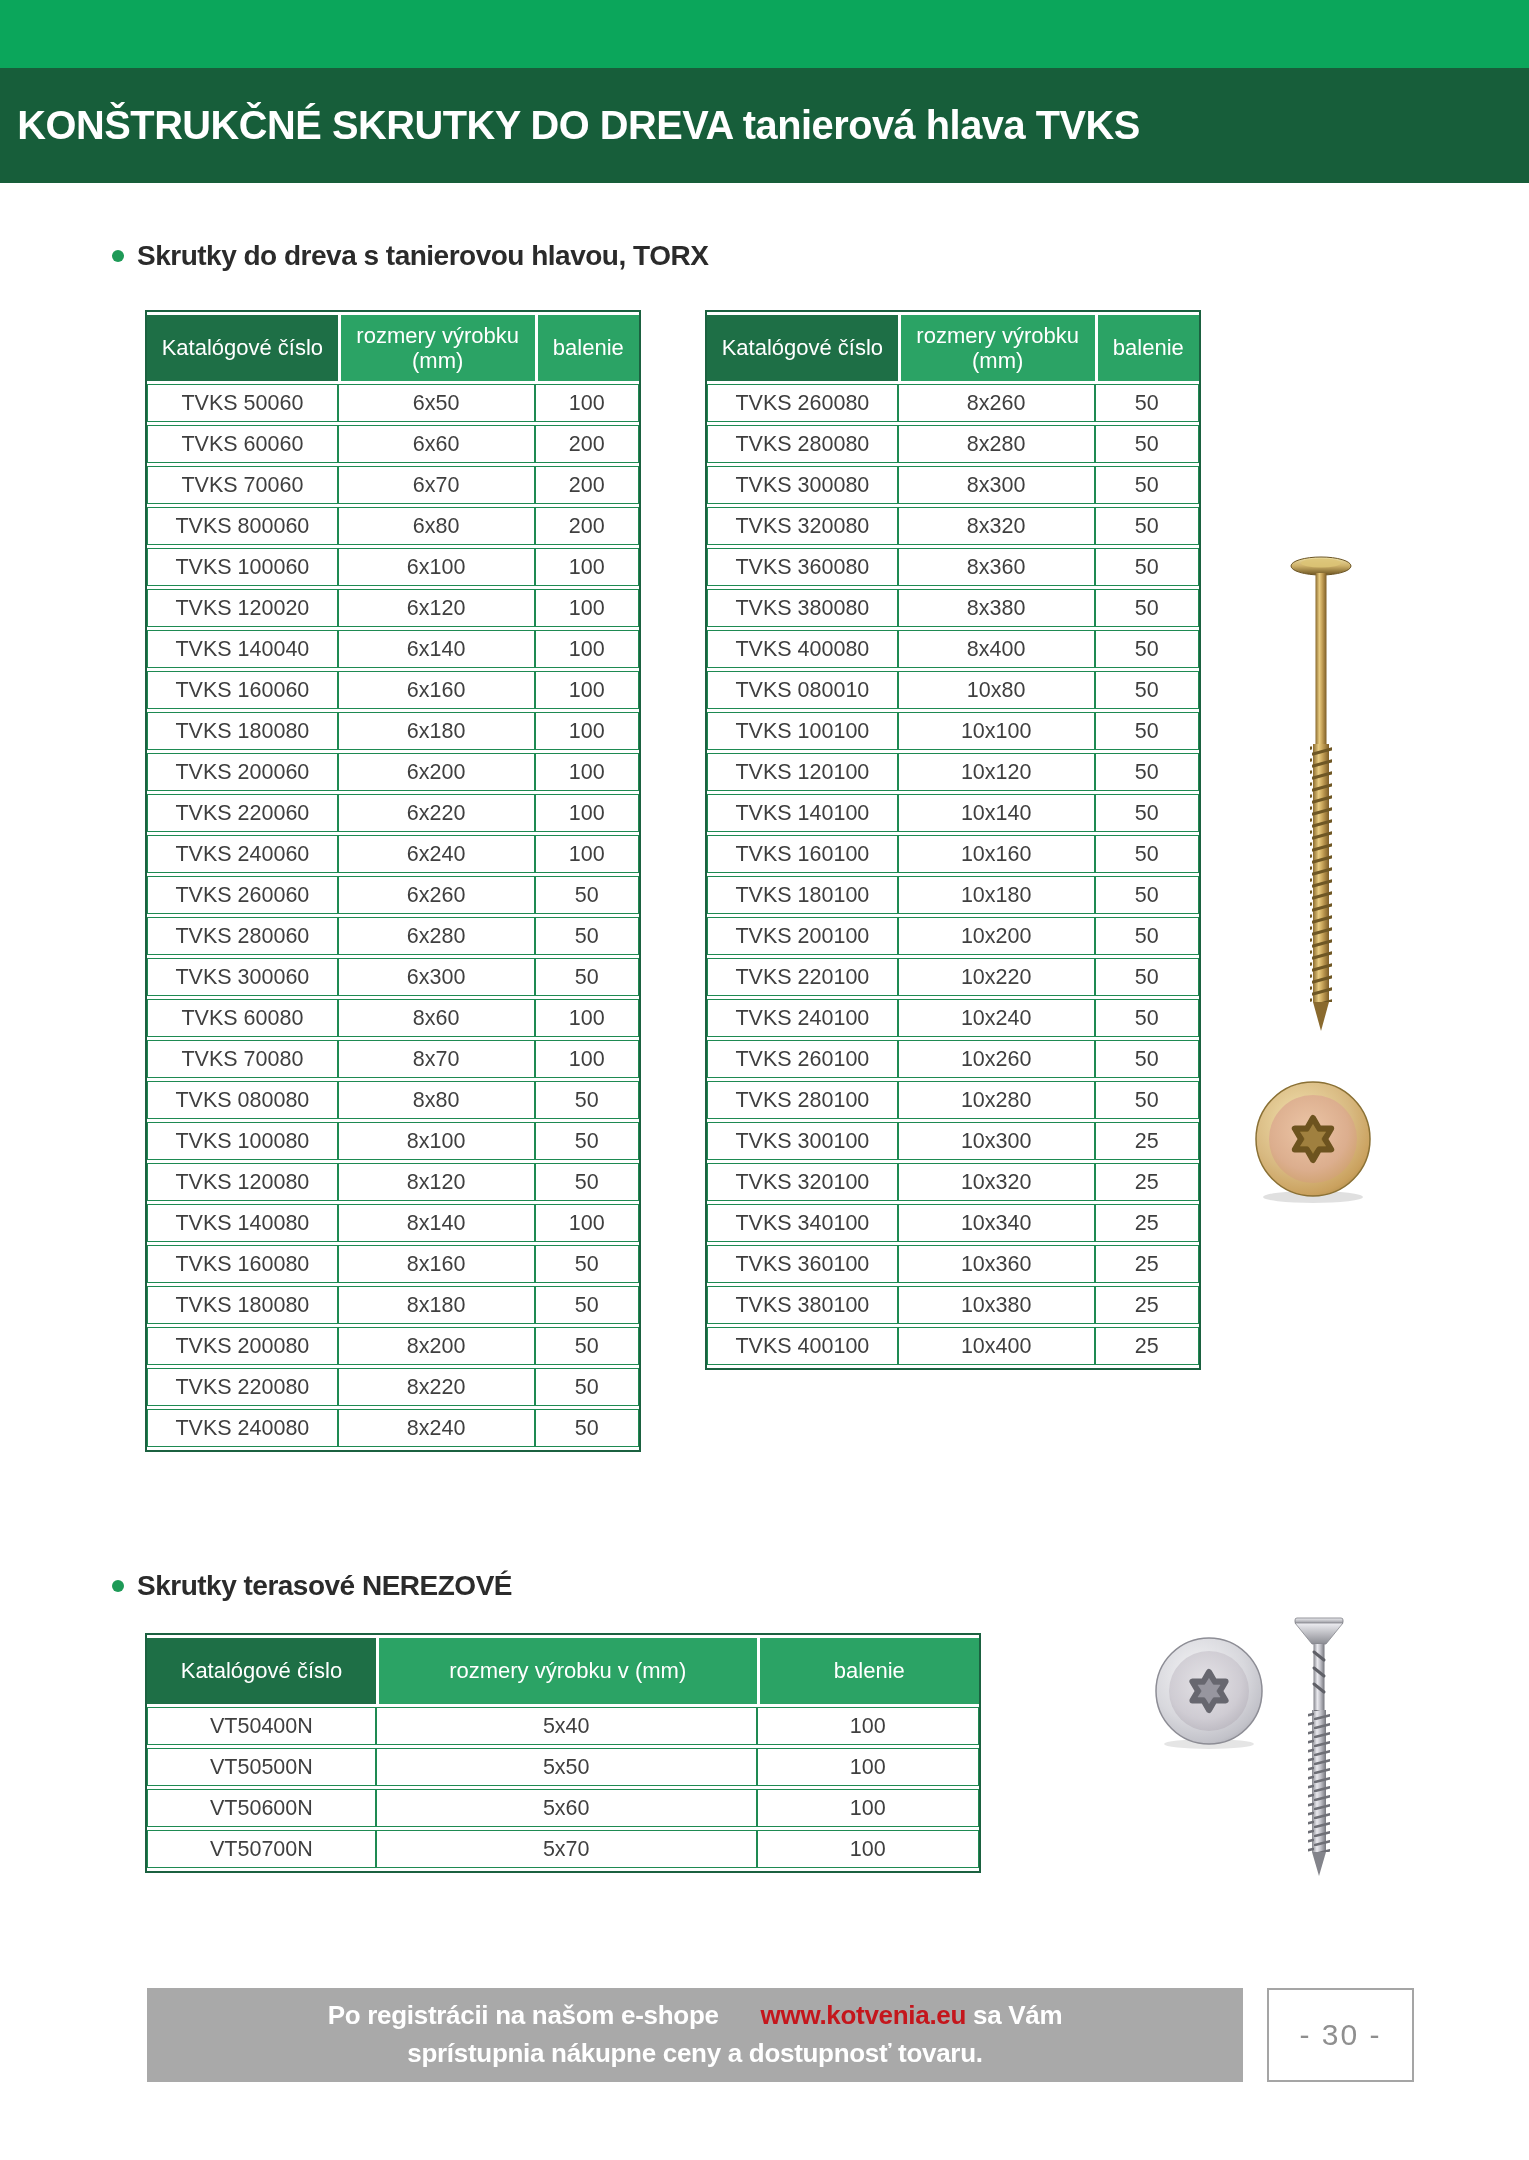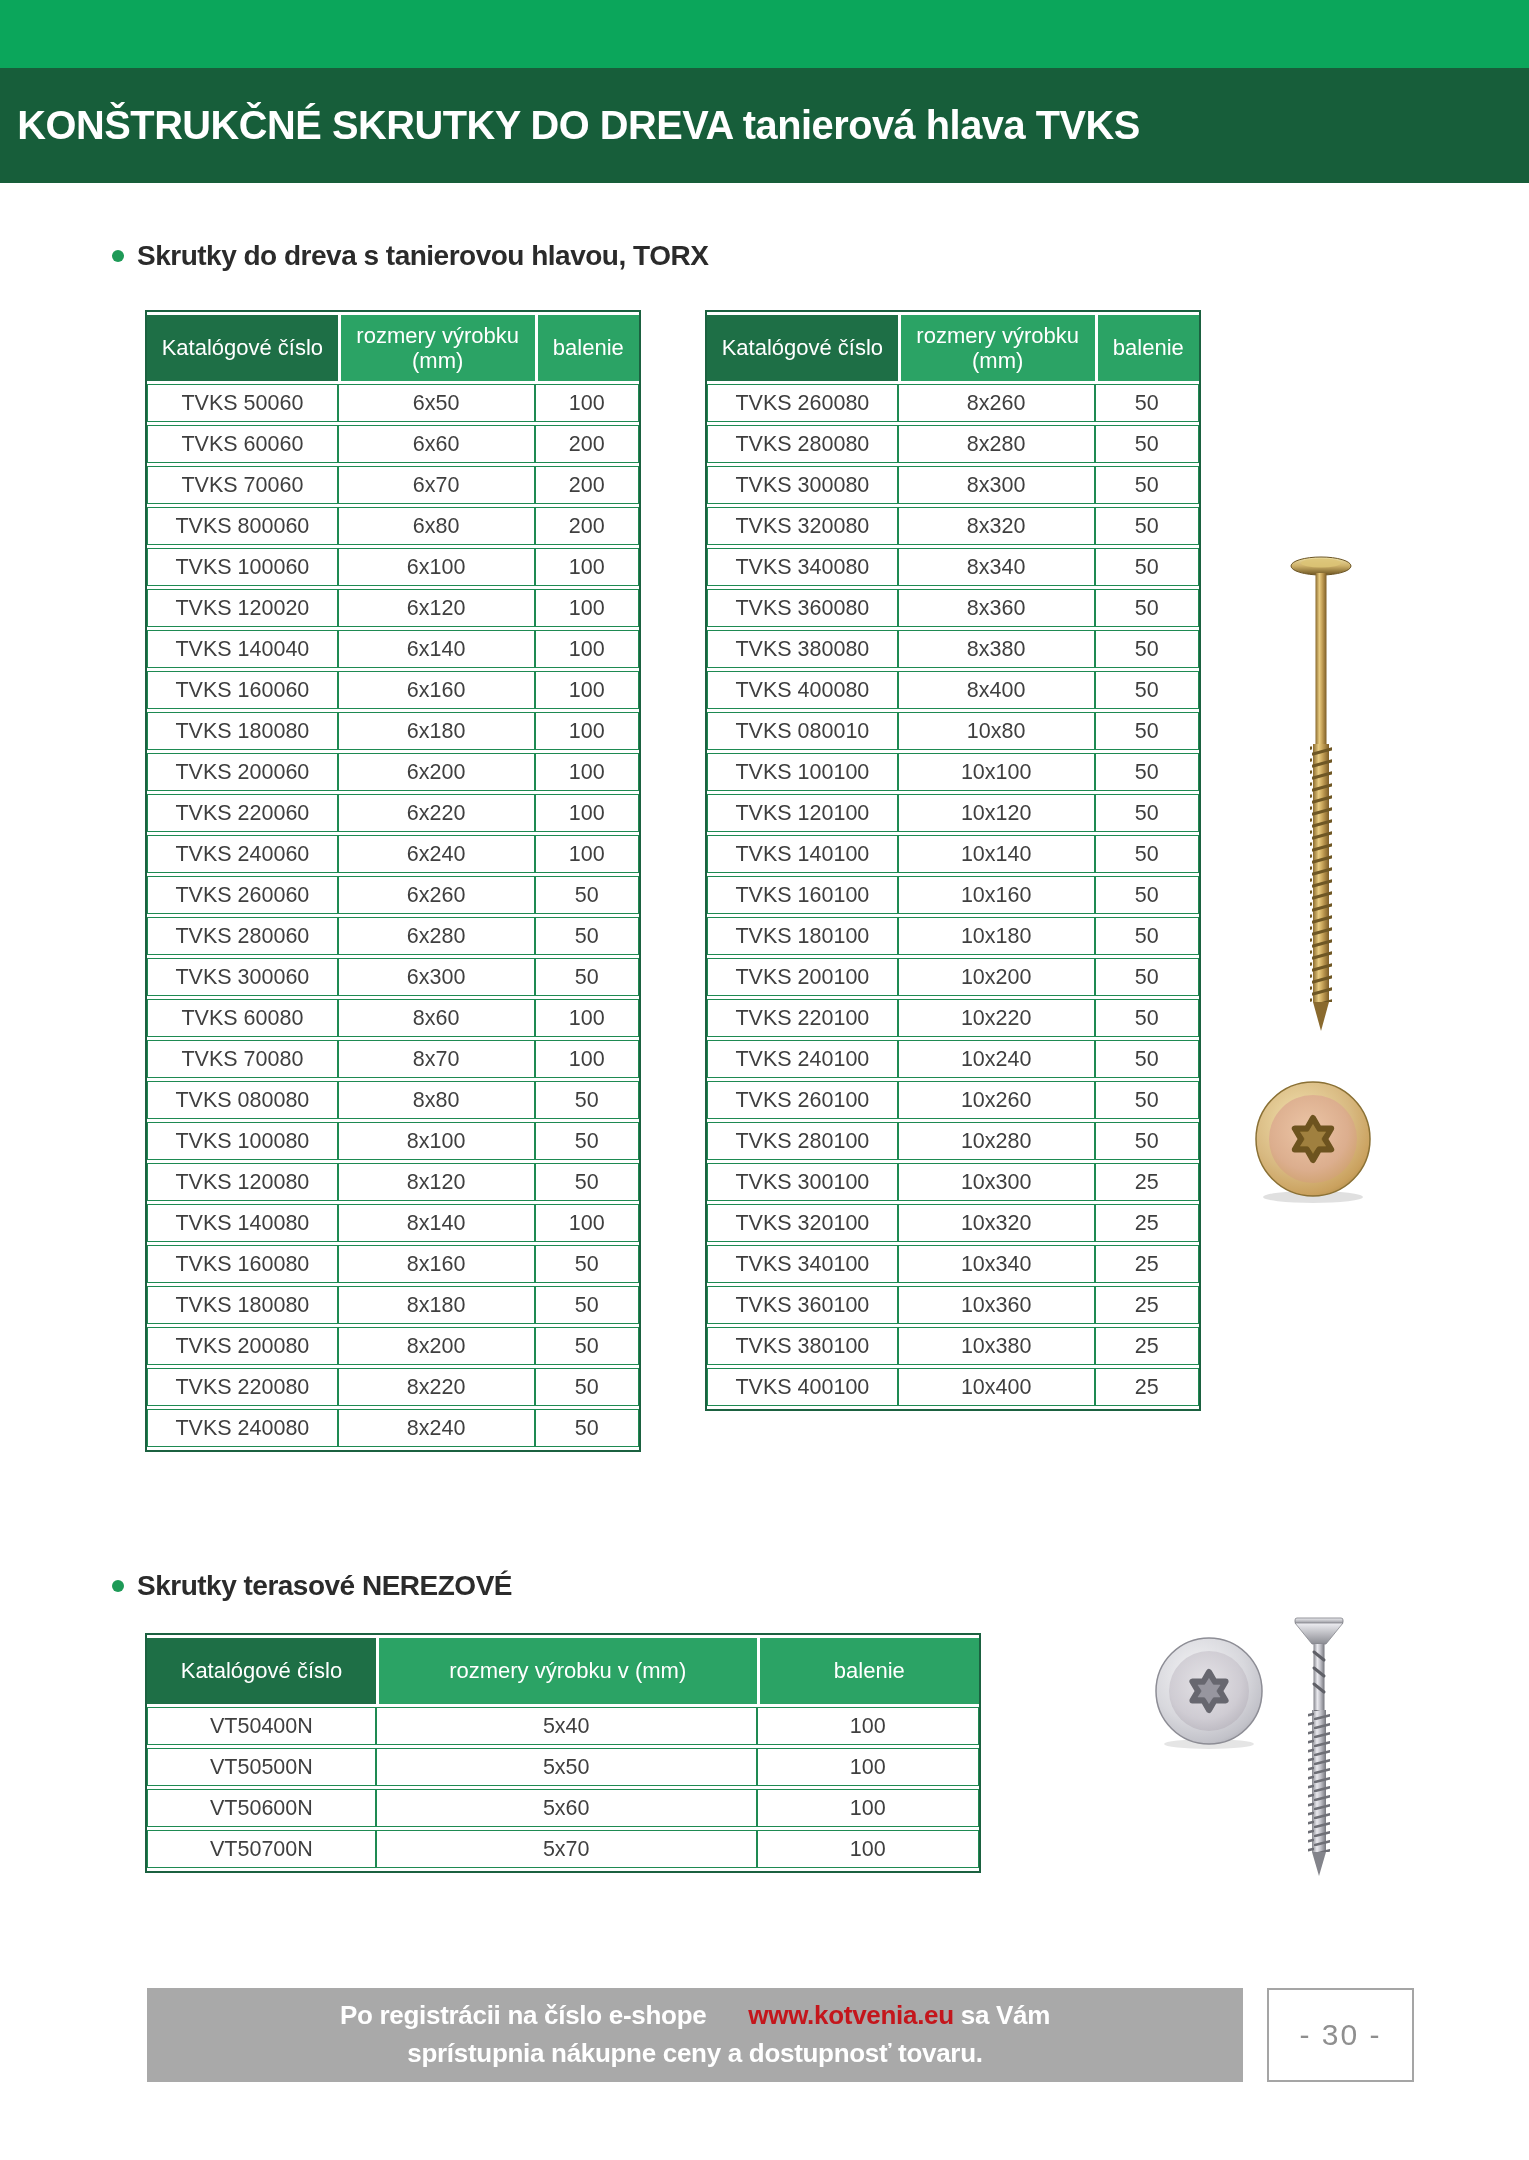--- a/index.html
+++ b/index.html
@@ -245,25 +245,20 @@
             <td>50</td>
           </tr>
           <tr>
             <td>TVKS 300080</td>
             <td>8x300</td>
             <td>50</td>
           </tr>
           <tr>
             <td>TVKS 320080</td>
             <td>8x320</td>
-            <td>50</td>
-          </tr>
-          <tr>
-            <td>TVKS 340080</td>
-            <td>8x340</td>
             <td>50</td>
           </tr>
           <tr>
             <td>TVKS 360080</td>
             <td>8x360</td>
             <td>50</td>
           </tr>
           <tr>
             <td>TVKS 380080</td>
             <td>8x380</td>
@@ -496,21 +491,21 @@
       <polygon points="3,11 51,11 34,32 20,32" fill="url(#stH)" stroke="#85868d" stroke-width="0.8"></polygon>
       <rect x="21.5" y="32" width="11" height="66" fill="url(#stS)"></rect>
       <path d="M22,40 l10,8 M22,56 l10,8 M22,72 l10,8" stroke="#5f6067" stroke-width="3" stroke-linecap="round"></path>
       <rect x="20" y="98" width="14" height="142" fill="url(#stS)"></rect>
       <rect x="16" y="98" width="22" height="142" fill="url(#stThr)"></rect>
       <polygon points="20,240 34,240 27,264" fill="#83848b"></polygon>
     </svg>
   </div>
 
   <div class="footer-bar">
-    <div><span>Po registrácii na číslo e-shope </span><a href="#">www.kotvenia.eu</a><span> sa Vám</span></div>
+    <div><span>Po registrácii na našom e-shope </span><a href="#">www.kotvenia.eu</a><span> sa Vám</span></div>
     <div>sprístupnia nákupne ceny a dostupnosť tovaru.</div>
   </div>
 
   <div class="page-box">
     <span>- 30 -</span>
   </div>
 
 </div>
 
 </body></html>

